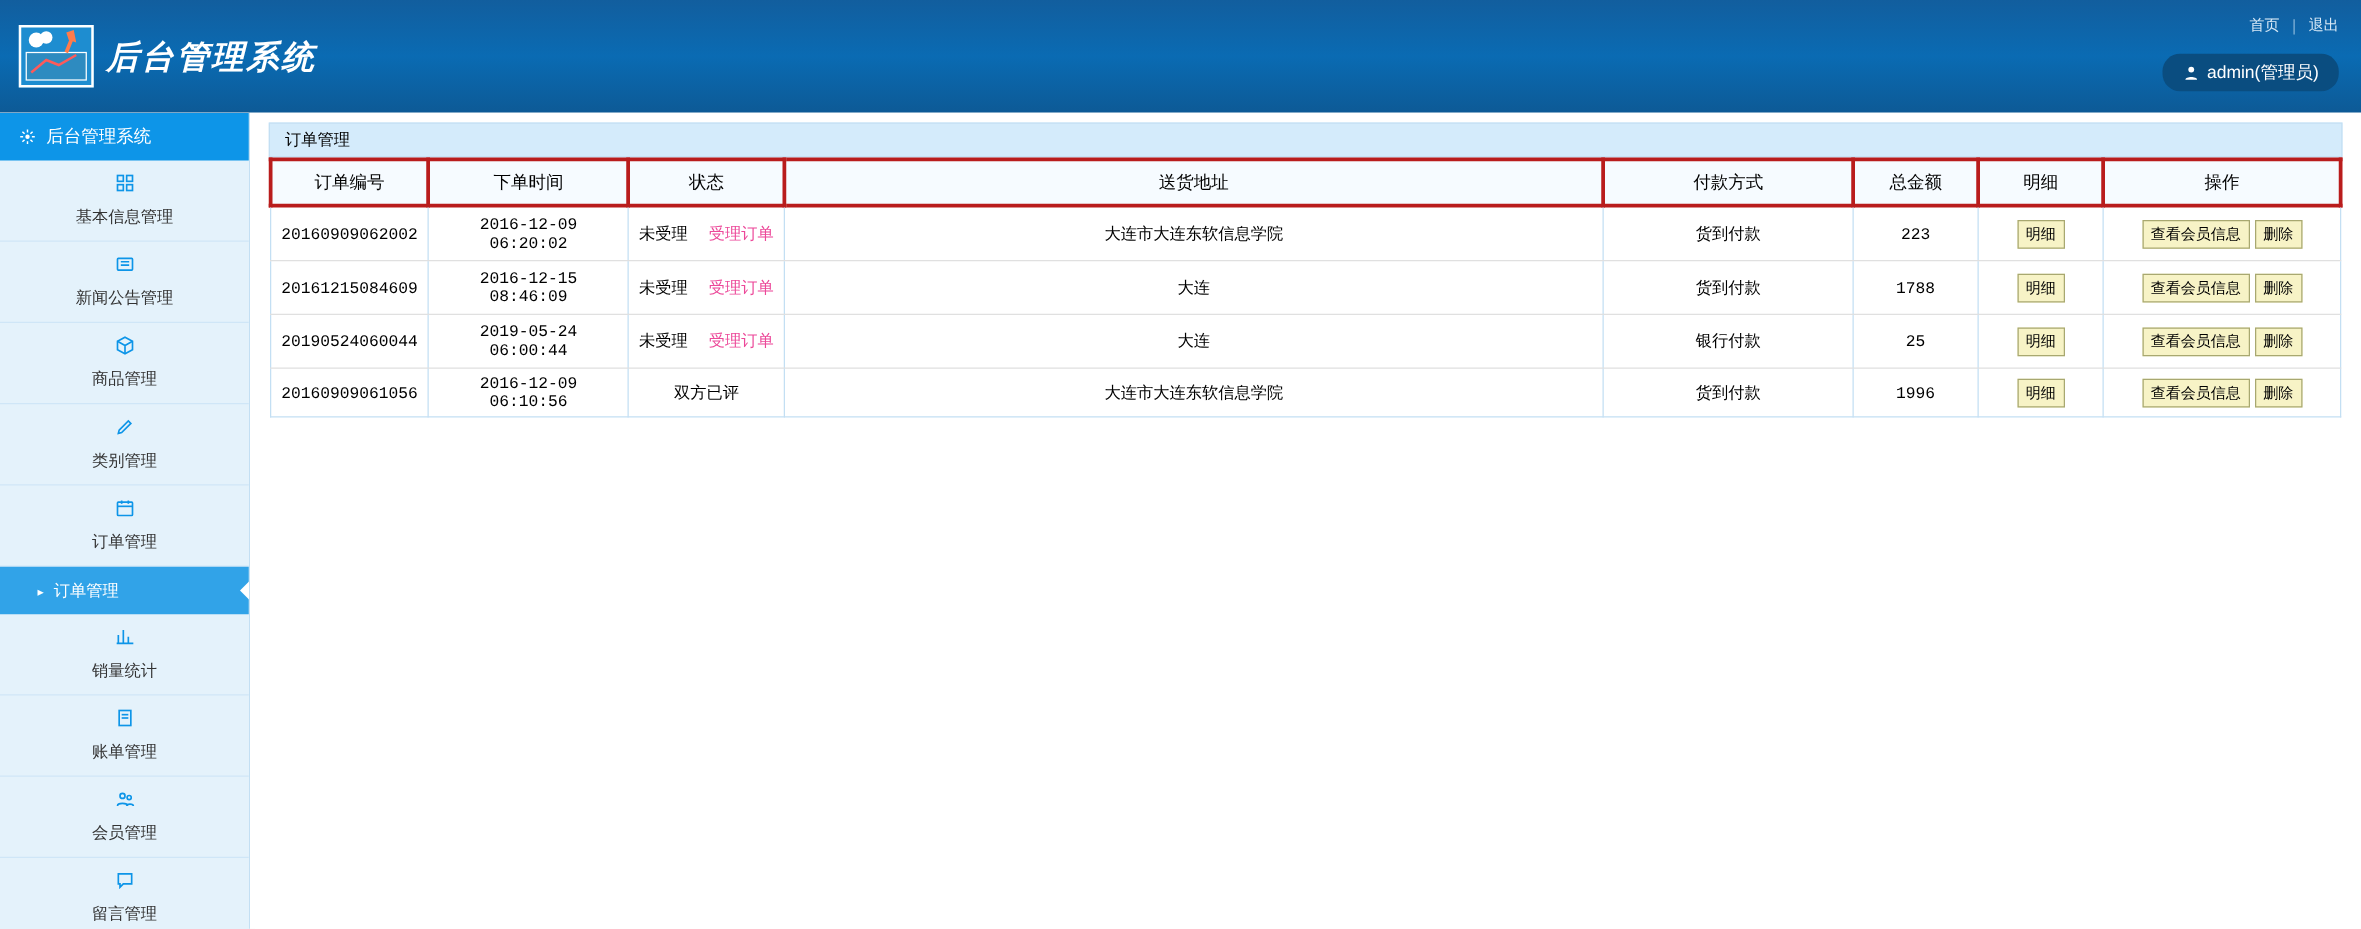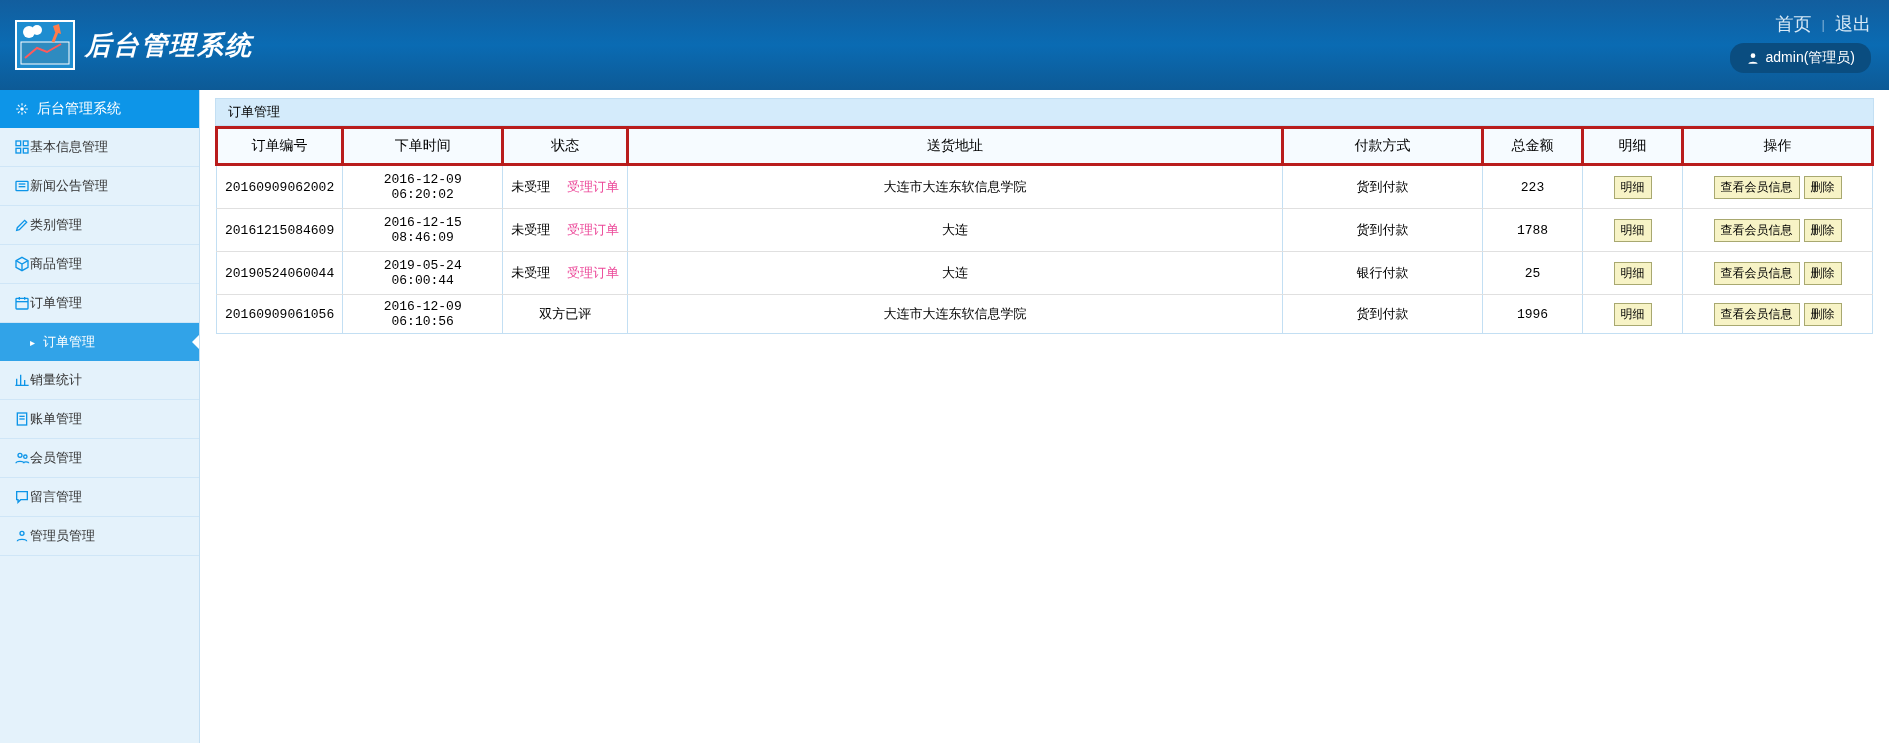--- a/index.html
+++ b/index.html
@@ -17,21 +17,21 @@
     .logo-icon {
       width: 60px; height: 50px;
       background: #1e8dd0;
       border: 2px solid #fff;
       display: flex; align-items: center; justify-content: center;
       position: relative;
     }
     .logo-icon svg { width: 56px; height: 46px; }
     .logo-title { color: #fff; font-size: 26px; font-weight: bold; font-style: italic; letter-spacing: 2px; }
     .header-right { position: absolute; right: 18px; top: 12px; display: flex; align-items: center; gap: 10px; }
-    .header-right a { color: #d9eaf7; text-decoration: none; font-size: 18px; cursor: pointer; }
+    .header-right a { color: #d9eaf7; text-decoration: none; font-size: 12px; cursor: pointer; }
     .header-right .sep { color: #7fb0d6; }
     .user-badge {
       position: absolute; right: 18px; bottom: 17px;
       background: #0a4d80;
       padding: 6px 16px;
       border-radius: 14px;
       display: flex; align-items: center; gap: 6px;
       color: #fff; font-size: 14px;
     }
     
@@ -45,24 +45,25 @@
     }
     .sidebar-title {
       background: #0d95e8;
       color: #fff;
       padding: 10px 15px;
       display: flex; align-items: center; gap: 8px;
       font-size: 14px;
     }
     .sidebar-item {
       padding: 10px 14px;
-      display: flex; align-items: center; gap: 0;
+      display: flex; align-items: center; gap: 10px;
       color: #333;
       border-bottom: 1px solid #cfe6f7;
       cursor: pointer;
+      flex-direction: column;
     }
     .sidebar-item .icon { width: 16px; height: 16px; display: inline-flex; align-items: center; justify-content: center; color: #0d95e8; }
     .sidebar-sub {
       background: #31a3e8;
       color: #fff;
       padding: 10px 30px;
       cursor: pointer;
       position: relative;
     }
     .sidebar-sub::after {
@@ -183,33 +184,33 @@
               <rect x="3" y="5" width="18" height="14" rx="1"></rect>
               <line x1="7" y1="9" x2="17" y2="9"></line>
               <line x1="7" y1="13" x2="17" y2="13"></line>
             </svg>
           </span>
           <span>新闻公告管理</span>
         </div>
         <div class="sidebar-item">
           <span class="icon">
             <svg viewBox="0 0 24 24" fill="none" stroke="currentColor" stroke-width="2">
-              <path d="M4 20l4-1 11-11-3-3L5 16z"></path>
-            </svg>
-          </span>
-          <span>类别管理</span>
-        </div>
-        <div class="sidebar-item">
-          <span class="icon">
-            <svg viewBox="0 0 24 24" fill="none" stroke="currentColor" stroke-width="2">
               <path d="M12 2l9 5v10l-9 5-9-5V7z"></path>
               <path d="M3 7l9 5 9-5M12 22V12"></path>
             </svg>
           </span>
           <span>商品管理</span>
+        </div>
+        <div class="sidebar-item">
+          <span class="icon">
+            <svg viewBox="0 0 24 24" fill="none" stroke="currentColor" stroke-width="2">
+              <path d="M4 20l4-1 11-11-3-3L5 16z"></path>
+            </svg>
+          </span>
+          <span>类别管理</span>
         </div>
         <div class="sidebar-item">
           <span class="icon">
             <svg viewBox="0 0 24 24" fill="none" stroke="currentColor" stroke-width="2">
               <rect x="3" y="5" width="18" height="16" rx="1"></rect>
               <line x1="3" y1="10" x2="21" y2="10"></line>
               <line x1="8" y1="3" x2="8" y2="7"></line>
               <line x1="16" y1="3" x2="16" y2="7"></line>
             </svg>
           </span>

